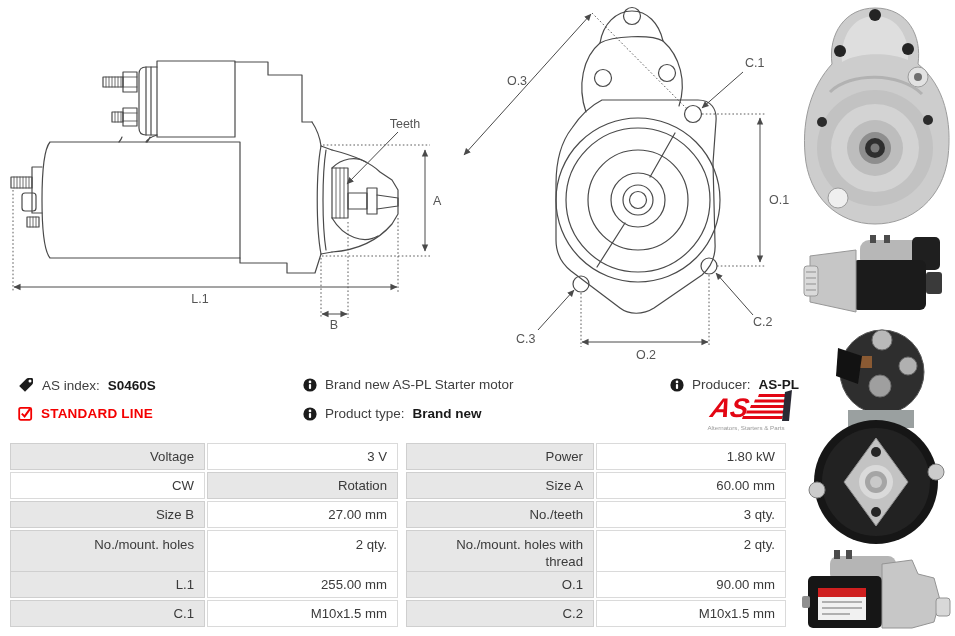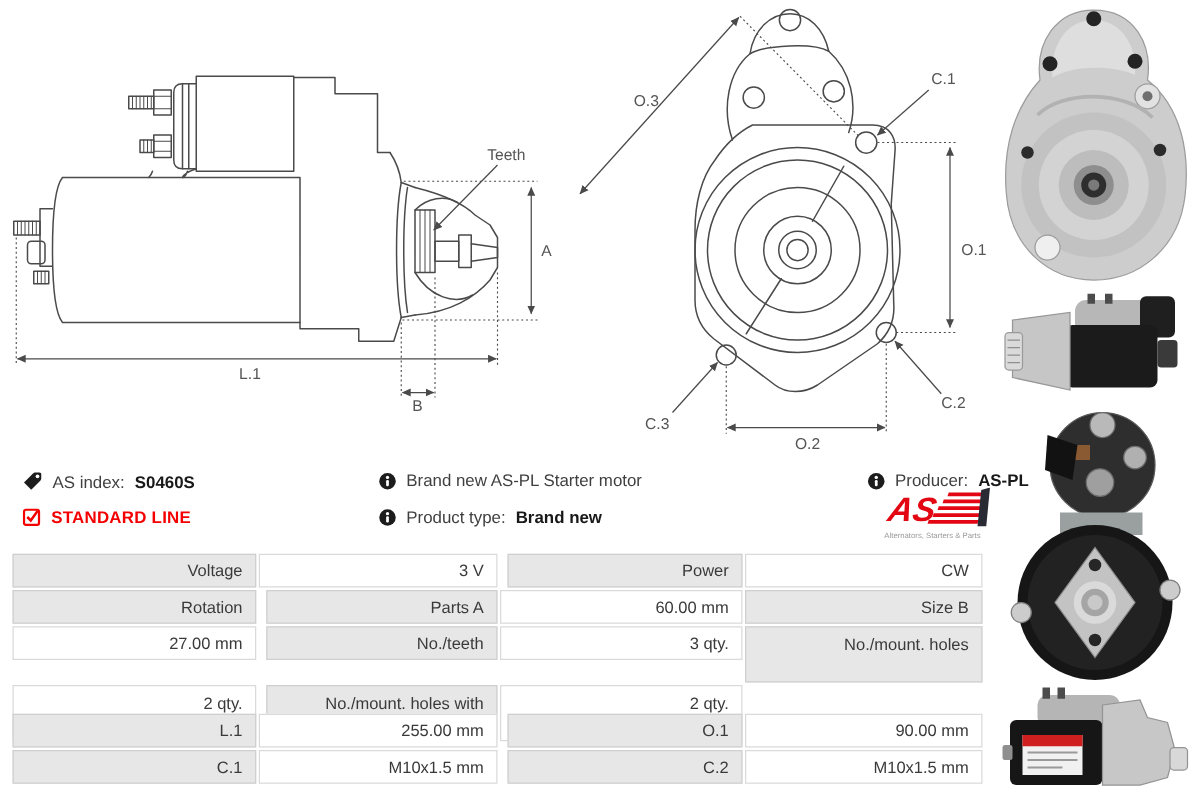--- a/index.html
+++ b/index.html
@@ -247,21 +247,21 @@
       <svg width="14" height="14" viewBox="0 0 14 14">
           <circle cx="7" cy="7" r="6.6" fill="#1c1c1c"></circle>
           <circle cx="7" cy="3.9" r="1.35" fill="#fff"></circle>
           <rect x="5.9" y="5.9" width="2.2" height="5" rx="1" fill="#fff"></rect>
         </svg>
     </span>
     <span>Product type:</span>
     <span class="bold">Brand new</span>
   </div>
 
-  <div class="inforow" style="left:694px;top:377px">
+  <div class="inforow" style="left:670px;top:377px">
     <span class="icn">
       <svg width="14" height="14" viewBox="0 0 14 14">
           <circle cx="7" cy="7" r="6.6" fill="#1c1c1c"></circle>
           <circle cx="7" cy="3.9" r="1.35" fill="#fff"></circle>
           <rect x="5.9" y="5.9" width="2.2" height="5" rx="1" fill="#fff"></rect>
         </svg>
     </span>
     <span>Producer:</span>
     <span class="bold">AS-PL</span>
   </div>
@@ -281,24 +281,25 @@
       <polygon points="86,2 93,0 90,31 83,31" fill="#2a2a34"></polygon>
       <text x="47" y="40" text-anchor="middle" font-family="Liberation Sans, sans-serif" font-size="6.2" fill="#999999">Alternators, Starters &amp; Parts</text>
     </svg>
   </div>
 
   <div class="spec-grid" style="top:443px">
 
     <div class="cell lab h27">Voltage</div>
     <div class="cell val h27">3 V</div>
     <div class="cell lab h27 midgap">Power</div>
+    <div class="cell val h27">1.80 kW</div>
 
     <div class="cell val h27">CW</div>
     <div class="cell lab h27">Rotation</div>
-    <div class="cell lab h27 midgap">Parts A</div>
+    <div class="cell lab h27 midgap">Size A</div>
     <div class="cell val h27">60.00 mm</div>
 
     <div class="cell lab h27">Size B</div>
     <div class="cell val h27">27.00 mm</div>
     <div class="cell lab h27 midgap">No./teeth</div>
     <div class="cell val h27">3 qty.</div>
 
     <div class="cell lab h45">No./mount. holes</div>
     <div class="cell val h45">2 qty.</div>
     <div class="cell lab h45 midgap">No./mount. holes with thread</div>

